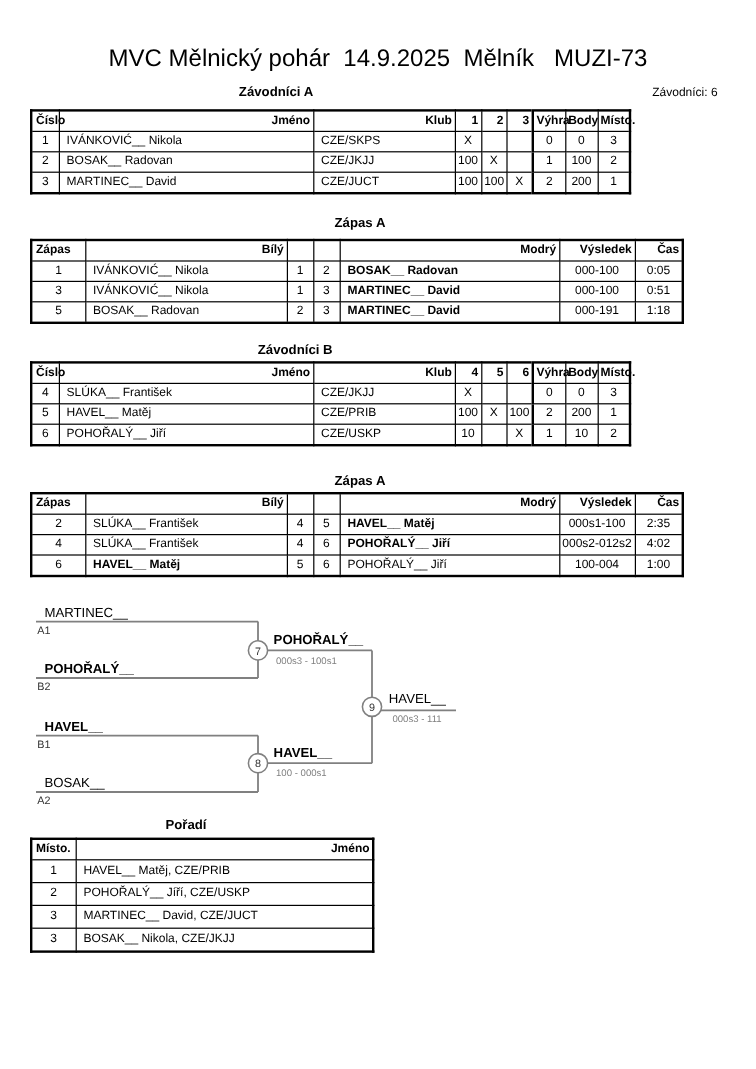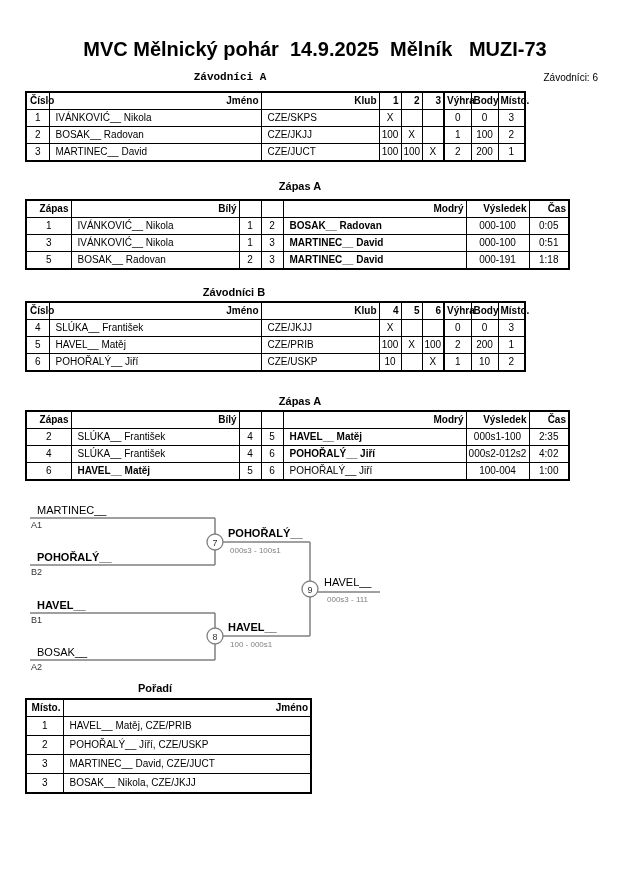--- a/index.html
+++ b/index.html
@@ -1,40 +1,40 @@
 <!DOCTYPE html>
 <html><head>
 <meta charset="utf-8">
 <style>
   html,body{margin:0;padding:0;background:#fff;}
   body{width:630px;height:891px;position:relative;font-family:"Liberation Sans",sans-serif;color:#000;overflow:hidden;}
   .abs{position:absolute;}
-  .main-title{top:38px;left:0;width:630px;text-align:center;font-size:20px;font-weight:bold;white-space:pre;}
+  .main-title{top:38px;left:0;width:630px;text-align:center;font-size:20px;font-weight:normal;white-space:pre;}
   .sub{font-size:11px;font-weight:bold;text-align:center;}
   .note{font-size:10px;}
   table{border-collapse:collapse;table-layout:fixed;border:2px solid #000;background:#fff;}
   th,td{border:1px solid #000;font-size:10px;height:16px;line-height:12px;padding:0 2px;white-space:nowrap;overflow:visible;vertical-align:middle;}
   th{font-weight:bold;text-align:right;}
   .c{text-align:center;}
   .l{text-align:left;padding-left:6px;}
   .b{font-weight:bold;}
   .thl{border-left:2px solid #000;}
-  .hl{text-align:right;padding-left:3px;}
+  .hl{text-align:left;padding-left:3px;}
   .t5 td{height:18px;}
   svg text{font-family:"Liberation Sans",sans-serif;}
   .ent{font-size:11px;fill:#000;}
   .seed{font-size:9px;fill:#333;}
   .score{font-size:8px;fill:#808080;}
   .mnum{font-size:9px;fill:#333;}
 </style>
 </head>
 <body>
 
 <div class="abs main-title">MVC Mělnický pohár  14.9.2025  Mělník   MUZI-73</div>
-<div class="abs sub" style="top:71px;left:0;width:460px;font-family:Liberation Mono, monospace;">Závodníci A</div>
+<div class="abs sub" style="top:71px;left:0;width:460px;">Závodníci A</div>
 <div class="abs note" style="top:72px;right:32px;">Závodníci: 6</div>
 
 <table class="abs" style="left:25px;top:91px;width:499px;">
   <colgroup>
       <col style="width:23px">
       <col style="width:212px">
       <col style="width:118px">
       <col style="width:22px">
       <col style="width:21px">
       <col style="width:22px">
@@ -139,21 +139,21 @@
       <td class="l">BOSAK__ Radovan</td>
       <td class="c">2</td>
       <td class="c">3</td>
       <td class="l b">MARTINEC__ David</td>
       <td class="c">000-191</td>
       <td class="c">1:18</td>
     </tr>
   </tbody>
 </table>
 
-<div class="abs sub" style="top:286px;left:4px;width:460px;">Závodníci B</div>
+<div class="abs sub" style="top:286px;left:16px;width:460px;">Závodníci B</div>
 
 <table class="abs" style="left:25px;top:301px;width:499px;">
   <colgroup>
       <col style="width:23px">
       <col style="width:212px">
       <col style="width:118px">
       <col style="width:22px">
       <col style="width:21px">
       <col style="width:22px">
       <col style="width:27px">

